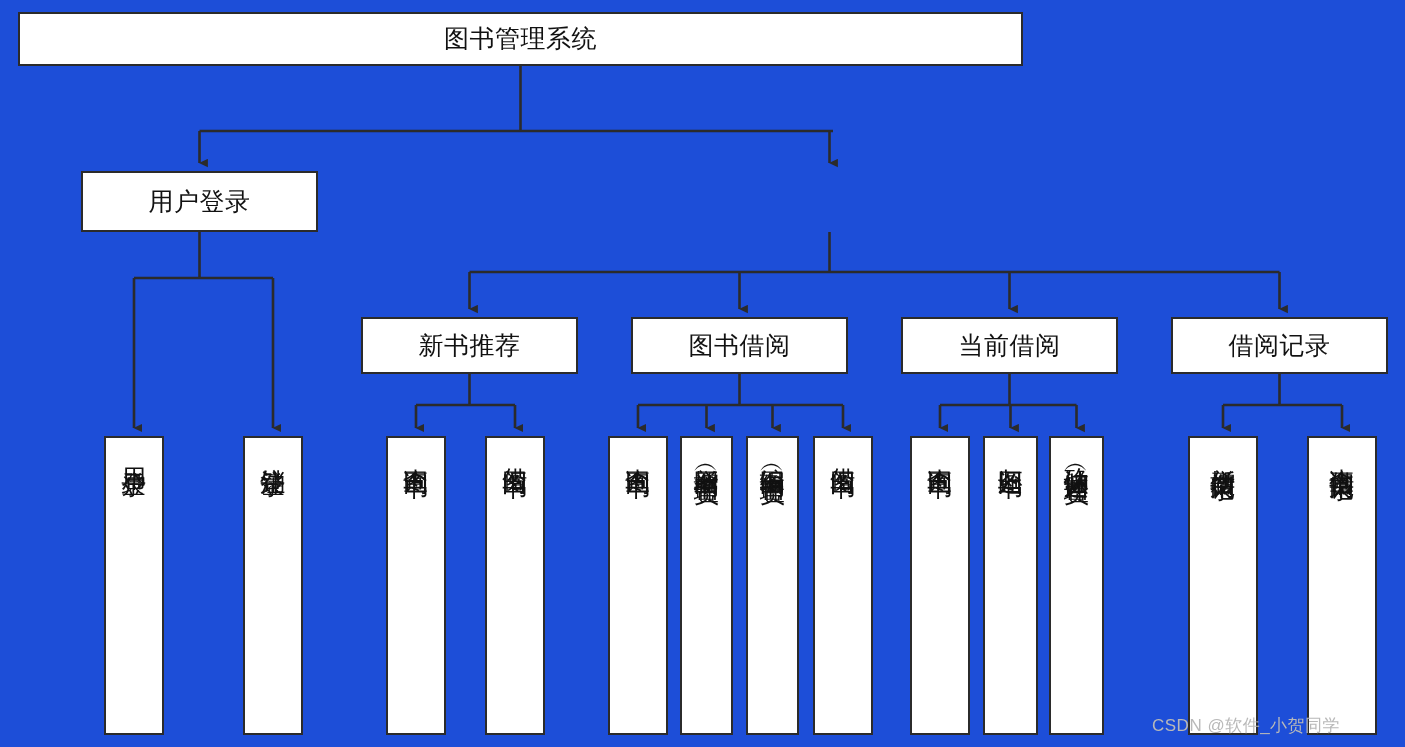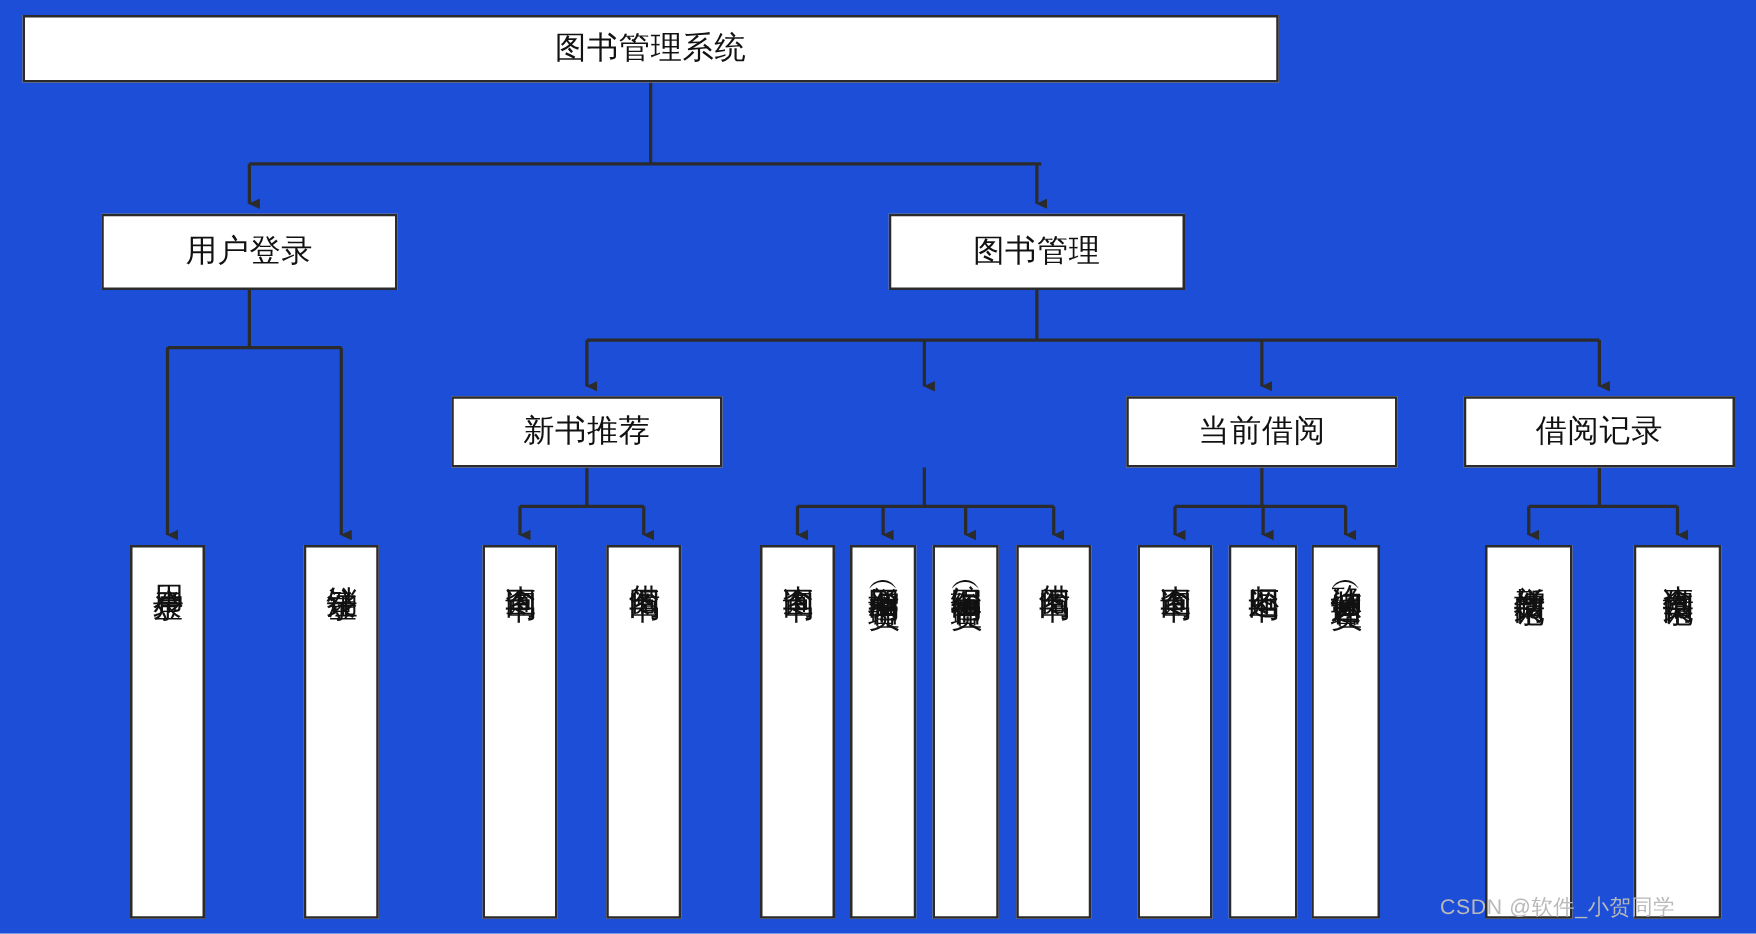--- a/index.html
+++ b/index.html
@@ -128,27 +128,27 @@
     </g>
   </svg>
 
   <div class="node horiz title" style="left:18px; top:12px; width:1005px; height:54px;">
     <span class="lbl">图书管理系统</span>
   </div>
 
   <div class="node horiz" style="left:81px; top:171px; width:237px; height:61px;">
     <span class="lbl">用户登录</span>
   </div>
-  <div class="node horiz" style="left:711px; top:171px; width:237px; height:61px;">
-    <span class="lbl">图书管理</span>
-  </div>
 
   <div class="node horiz" style="left:361px; top:317px; width:217px; height:57px;justify-content:center;">
     <span class="lbl">新书推荐</span>
   </div>
+  <div class="node horiz" style="left:631px; top:317px; width:217px; height:57px;">
+    <span class="lbl">图书借阅</span>
+  </div>
   <div class="node horiz" style="left:1171px; top:317px; width:217px; height:57px;">
     <span class="lbl">借阅记录</span>
   </div>
   <div class="node horiz" style="left:901px; top:317px; width:217px; height:57px;">
     <span class="lbl">当前借阅</span>
   </div>
 
   <div class="node vert" style="left:104px; top:436px; width:60px; height:299px;">
     <span class="lbl">用户登录</span>
   </div>

